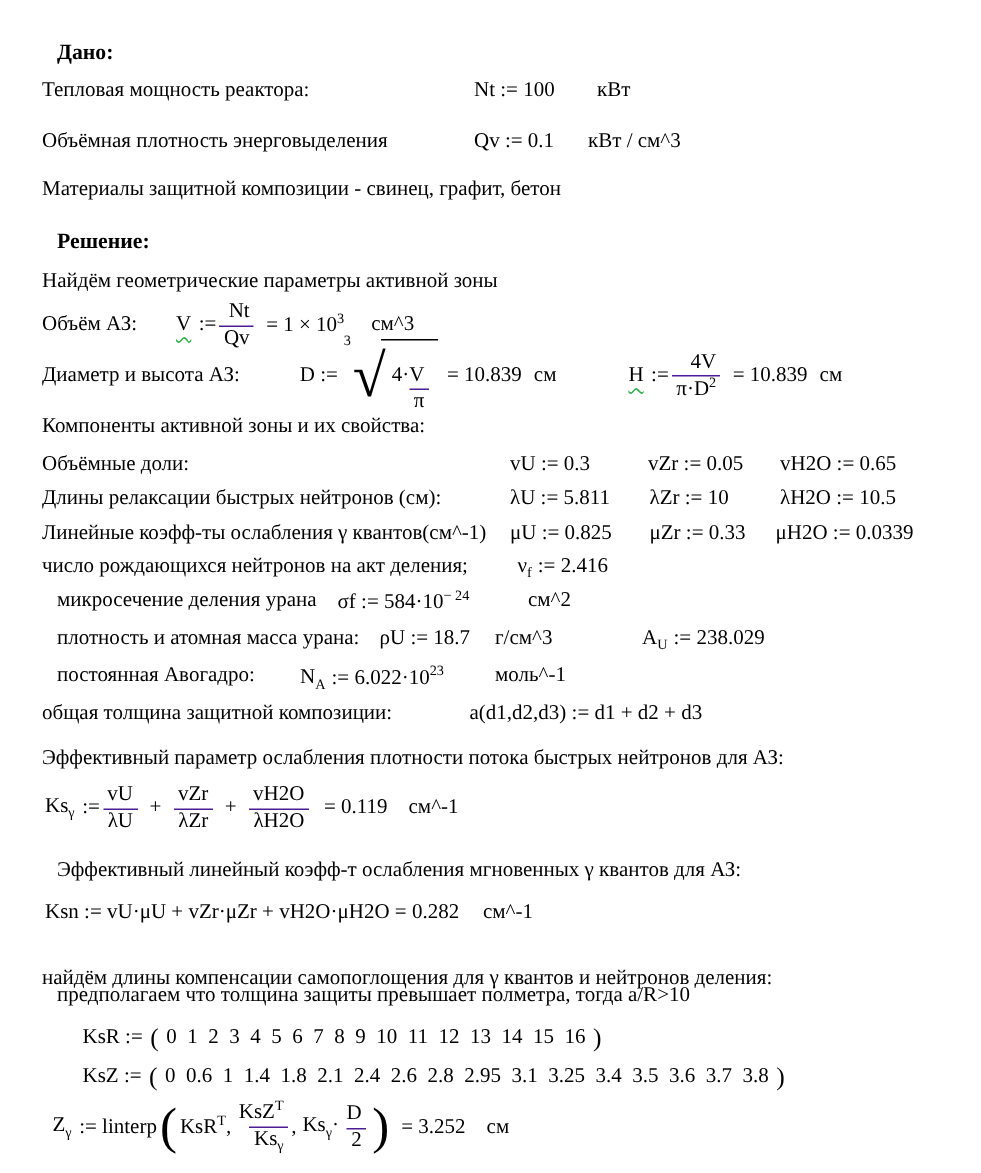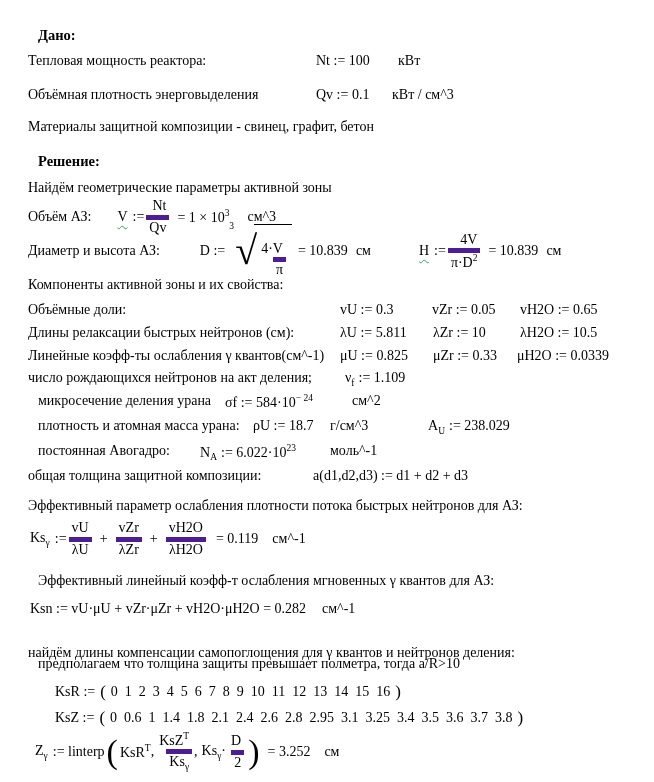--- a/index.html
+++ b/index.html
@@ -11,21 +11,21 @@
   }
   .line { position:absolute; white-space:nowrap; }
   .full { left:0; width:654px; }
   .pos  { position:absolute; top:0; white-space:nowrap; }
   .flexline { display:flex; align-items:center; }
   .bold { font-weight:bold; font-size:14.5px; }
   sup { font-size:9.5px; vertical-align:super; }
   sub { font-size:9.5px; vertical-align:sub; }
   .frac { display:inline-flex; flex-direction:column; align-items:flex-end; text-align:center; margin:0 2px; vertical-align:middle; }
   .frac .num, .frac .den { padding:0 3px; line-height:1.15; }
-  .frac .den { border-top:5px solid #4c1d95; }
+  .frac .den { border-top:1px solid #4c1d95; }
   .redef {
     text-decoration-line:underline; text-decoration-style:wavy;
     text-decoration-color:#2fae4e; text-decoration-thickness:1px;
     text-underline-offset:4px;
   }
   .root { position:relative; display:inline-flex; align-items:center; padding-left:6px; margin-left:4px; }
   .root-index { position:absolute; top:-3px; left:0; font-size:9.5px; }
   .radical-glyph { font-size:40px; line-height:36px; margin-right:-3px; }
   .radicand { display:inline-flex; align-items:center; border-top:1.5px solid #000; padding:16px 4px 0 2px; }
   .vecparen { font-size:17px; }
@@ -127,21 +127,21 @@
 
   <div class="line full" style="top:348px;">
     <span class="pos" style="left:28px;">Линейные коэфф-ты ослабления γ квантов(см^-1)</span>
     <span class="pos" style="left:340px;">μU := 0.825</span>
     <span class="pos" style="left:433px;">μZr := 0.33</span>
     <span class="pos" style="left:517px;">μH2O := 0.0339</span>
   </div>
 
   <div class="line full" style="top:370px;">
     <span class="pos" style="left:28px;">число рождающихся нейтронов на акт деления;</span>
-    <span class="pos" style="left:345px;"><span>ν</span><sub>f</sub><span class="gap4">:= 1.109</span></span>
+    <span class="pos" style="left:345px;"><span>ν</span><sub>f</sub><span class="gap4">:= 2.416</span></span>
   </div>
 
   <div class="line full" style="top:393px;">
     <span class="pos" style="left:38px;">микросечение деления урана</span>
     <span class="pos" style="left:225px;"><span>σf := 584·10</span><sup>− 24</sup></span>
     <span class="pos" style="left:352px;">см^2</span>
   </div>
 
   <div class="line full" style="top:418px;">
     <span class="pos" style="left:38px;">плотность и атомная масса урана:</span>

